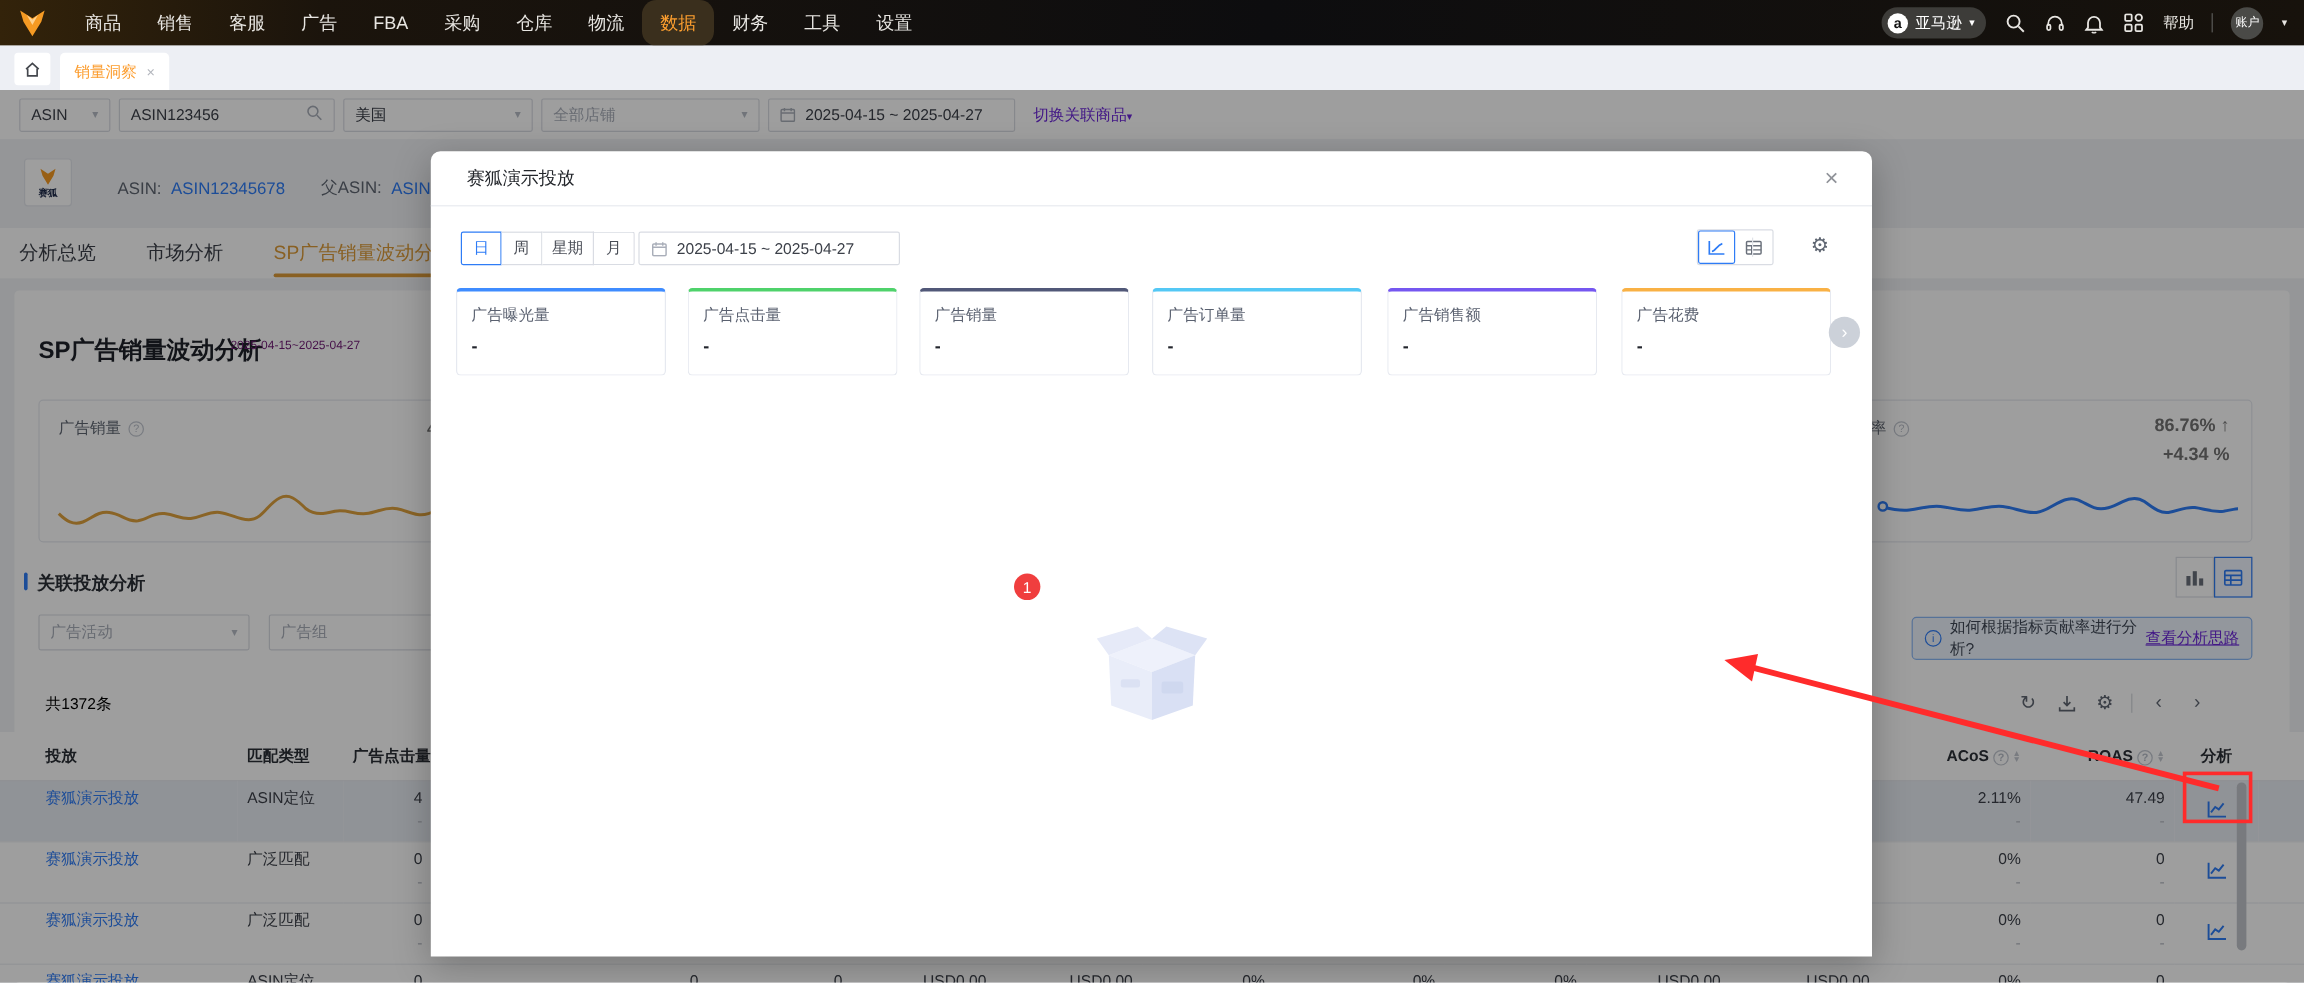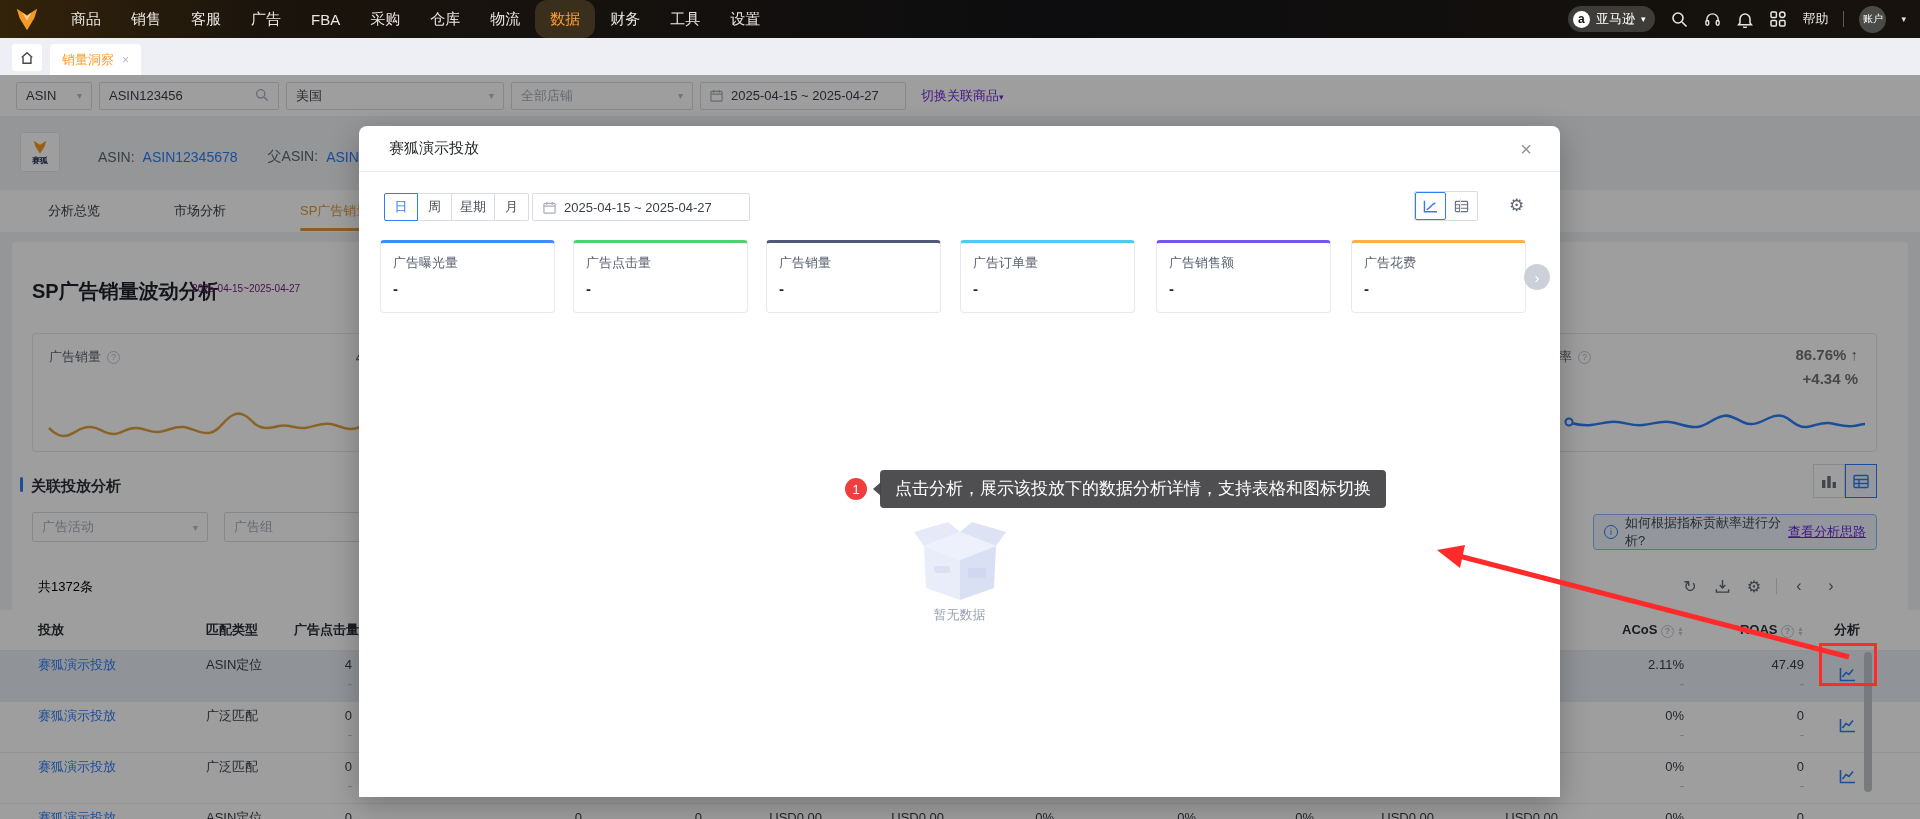--- a/index.html
+++ b/index.html
@@ -32,21 +32,21 @@
   .ctrl .cv{margin-left:auto;color:#b7bcc6;font-size:10px;}
   .ph{color:#a9aeb9;}
   .link{color:#6d28d9;font-size:13px;}
   
   .thumb{left:20px;top:132px;width:40px;height:40px;background:#fff;border:1px solid #e3e6ec;border-radius:3px;display:flex;flex-direction:column;align-items:center;justify-content:center;}
   .thumb .bn{font-size:8px;color:#1e2a4a;font-weight:bold;}
   .prodline{left:98px;top:148px;font-size:14px;color:#5f6672;display:flex;gap:8px;align-items:center;}
   .prodline a{color:#2e7cf6;text-decoration:none;}
   
   .tabsrow{position:absolute;left:0;top:190px;width:1920px;height:42px;background:#fff;display:flex;gap:42px;padding-left:16px;}
-  .ptab{display:flex;align-items:center;font-size:13px;color:#3c4049;position:relative;margin-left:32px;}
+  .ptab{display:flex;align-items:center;font-size:16px;color:#3c4049;position:relative;}
   .ptab.on{color:#dd9c39;}
   .ptab.on:after{content:"";position:absolute;left:0;right:0;bottom:1px;height:3px;background:#dd9c39;border-radius:2px;}
   .maincard{position:absolute;left:12px;top:242px;width:1896px;height:577px;background:#fff;border-radius:4px;}
   .h1{left:32px;top:278px;font-size:20px;font-weight:bold;color:#1d2129;}
   .h1date{left:192px;top:283px;font-size:10px;color:#701a75;}
   .mcard{border:1px solid #e6e9ef;border-radius:4px;background:#fff;}
   .qm{display:inline-flex;width:13px;height:13px;border:1px solid #c2c7d0;border-radius:50%;color:#b9bec8;font-size:9px;align-items:center;justify-content:center;}
   .redtxt{color:#737373;font-weight:bold;}
   .secbar{left:20px;top:477px;display:flex;gap:8px;}
   .secbar .bar{width:3px;height:15px;background:#2e7cf6;border-radius:2px;}
@@ -187,21 +187,21 @@
     </div>
     <div class="ctrl" style="width:180px;">
       <span>ASIN123456</span>
       <span class="cv">
         <svg width="14" height="14" viewBox="0 0 17 17" fill="none" stroke="#a9aeb9" stroke-width="1.6">
             <circle cx="7" cy="7" r="5"></circle>
             <path d="M11 11 L15.5 15.5"></path>
           </svg>
       </span>
     </div>
-    <div class="ctrl" style="width:218px;">
+    <div class="ctrl" style="width:158px;">
       <span>美国</span>
       <span class="cv">▾</span>
     </div>
     <div class="ctrl" style="width:182px;">
       <span class="ph">全部店铺</span>
       <span class="cv">▾</span>
     </div>
     <div class="ctrl" style="width:206px;">
       <svg width="13" height="13" viewBox="0 0 14 14" fill="none" stroke="#a9aeb9" stroke-width="1.3">
           <rect x="1" y="2.5" width="12" height="10.5" rx="1"></rect>
@@ -611,24 +611,22 @@
       <svg width="112" height="86" viewBox="0 0 112 86">
         <polygon points="20,28 56,14 92,28 56,42" fill="#eef1fb"></polygon>
         <polygon points="20,28 10,14 44,4 56,14" fill="#e6eaf8"></polygon>
         <polygon points="92,28 102,14 68,4 56,14" fill="#dde3f5"></polygon>
         <polygon points="20,28 56,42 56,82 22,70" fill="#e9edf9"></polygon>
         <polygon points="92,28 56,42 56,82 90,70" fill="#d9e0f4"></polygon>
         <rect x="30" y="48" width="16" height="7" rx="2" fill="#dbe1f3"></rect>
         <rect x="64" y="50" width="18" height="10" rx="2" fill="#cfd8ef"></rect>
       </svg>
     </div>
-    <div class="emptytxt">暂无数据</div>
   </div>
 
   <div class="stepc">1</div>
-  <div class="tip">点击分析，展示该投放下的数据分析详情，支持表格和图标切换</div>
   <div class="redbox"></div>
   <svg class="arrowsvg" width="1920" height="819" viewBox="0 0 1920 819">
     <line x1="1849" y1="657" x2="1459" y2="556" stroke="#ff2b2b" stroke-width="5"></line>
     <polygon points="1437,550 1465,545 1460,568" fill="#ff2b2b"></polygon>
   </svg>
 
 </div>
 
 </body></html>

